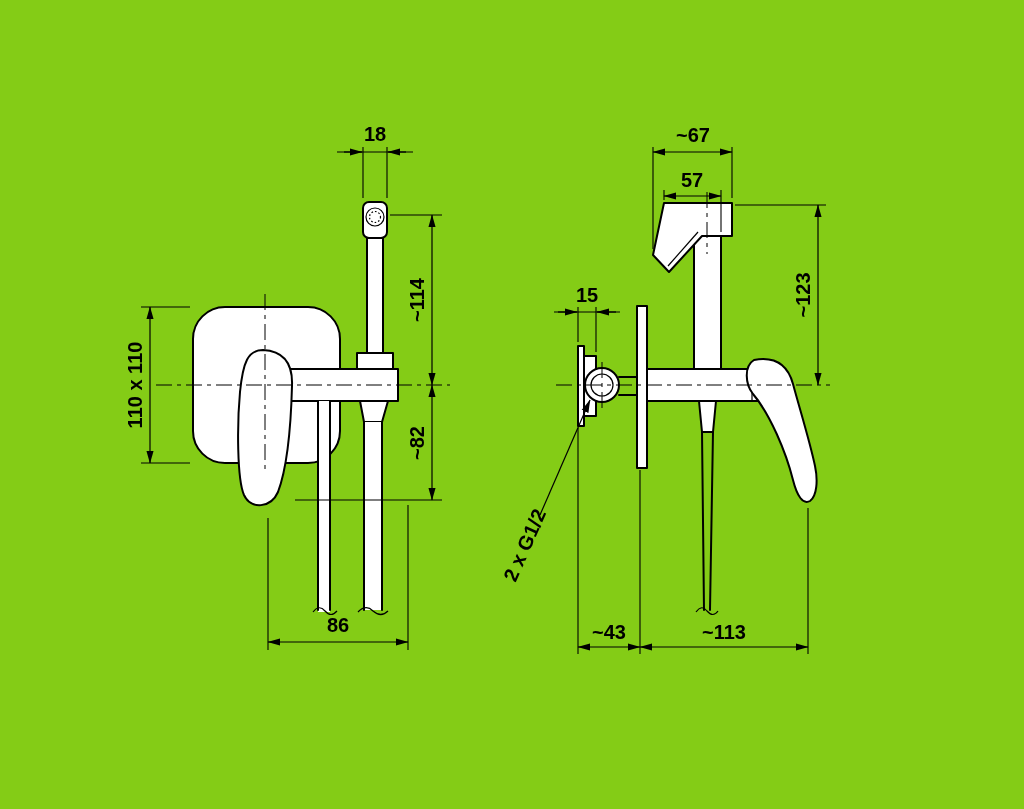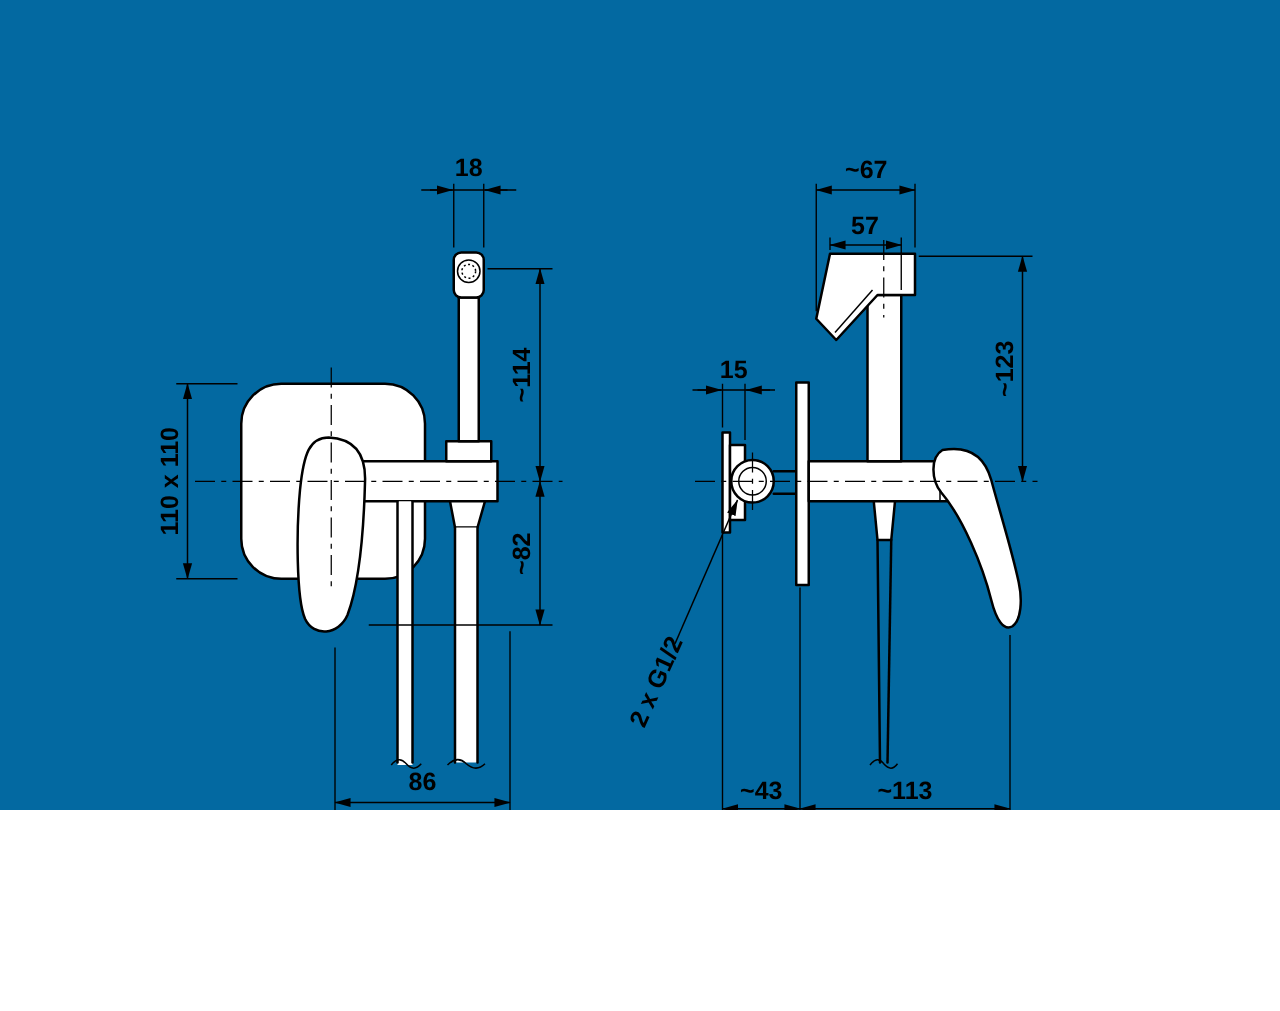--- a/index.html
+++ b/index.html
@@ -1,16 +1,16 @@
 <!DOCTYPE html>
 <html><head>
 <meta charset="utf-8">
 <style>
   html,body{margin:0;padding:0;background:#fff;}
-  .page{position:relative;width:1024px;height:648px;background:#0369a1;overflow:hidden;}
+  .page{position:relative;width:1024px;height:809px;background:#84cc16;overflow:hidden;}
   svg{display:block;}
   .o{stroke:#000;stroke-width:2;fill:none;stroke-linejoin:round;stroke-linecap:round;}
   .ow{stroke:#000;stroke-width:2;fill:#fff;stroke-linejoin:round;}
   .d{stroke:#000;stroke-width:1.2;fill:none;}
   .e{stroke:#000;stroke-width:1.1;fill:none;}
   .c{stroke:#000;stroke-width:1;fill:none;stroke-dasharray:16 5 4 5;}
   .lbl{font-family:"Liberation Sans","DejaVu Sans",sans-serif;font-size:20px;font-weight:bold;fill:#000;}
 </style>
 </head>
 <body>

